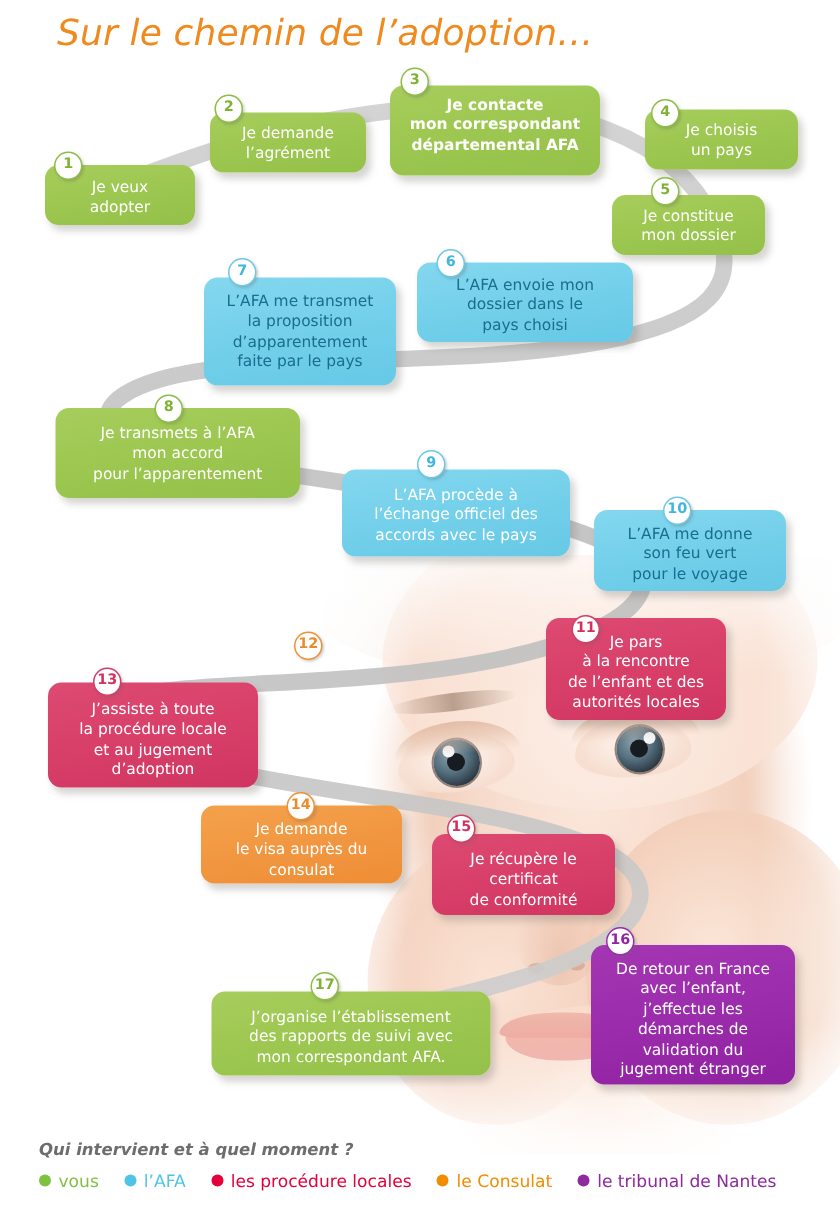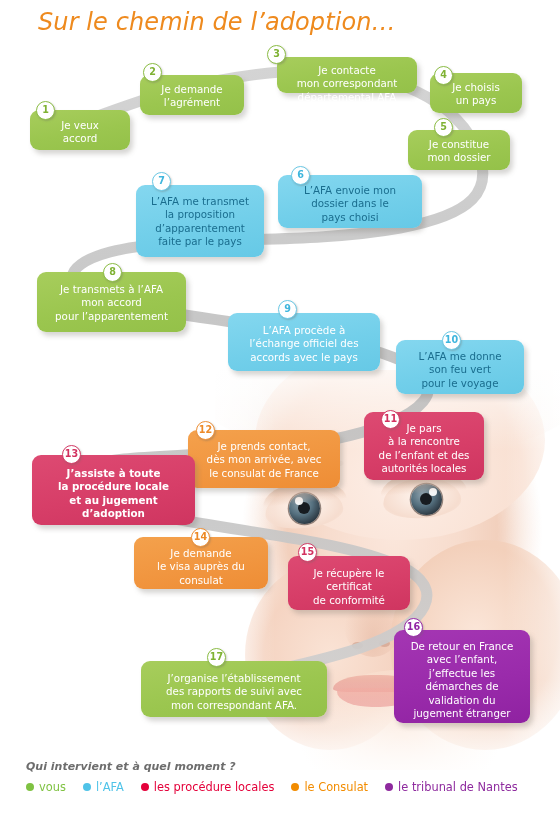--- a/index.html
+++ b/index.html
@@ -172,38 +172,38 @@
              C 60 480, 80 500, 160 516
              C 250 534, 340 540, 400 566
              C 448 588, 430 624, 360 648
              C 300 668, 230 678, 190 690" fill="none" stroke="url(#rg)" stroke-width="11" stroke-linecap="round" opacity="0.9"></path>
   </svg>
 
   <div id="title">Sur le chemin de l’adoption…</div>
 
   <div class="step c-green" style="left:30px;top:110px;width:100px;height:40px;">
     <div class="txt t-white" style="top:9px;">Je veux
-accord</div>
+adopter</div>
   </div>
   <div class="badge b-green" style="left:36px;top:101px;">1</div>
 
   <div class="step c-green" style="left:140px;top:75px;width:104px;height:40px;">
     <div class="txt t-white" style="top:8px;">Je demande
 l’agrément</div>
   </div>
   <div class="badge b-green" style="left:143px;top:63px;">2</div>
 
-  <div class="step c-green" style="left:277px;top:57px;width:140px;height:36px;">
+  <div class="step c-green" style="left:260px;top:57px;width:140px;height:60px;font-weight:bold;">
     <div class="txt t-white" style="top:7px;">Je contacte
 mon correspondant
 départemental AFA</div>
   </div>
   <div class="badge b-green" style="left:267px;top:45px;">3</div>
 
-  <div class="step c-green" style="left:430px;top:73px;width:92px;height:40px;">
+  <div class="step c-green" style="left:430px;top:73px;width:102px;height:40px;">
     <div class="txt t-white" style="top:8px;">Je choisis
 un pays</div>
   </div>
   <div class="badge b-green" style="left:434px;top:66px;">4</div>
 
   <div class="step c-green" style="left:408px;top:130px;width:102px;height:40px;">
     <div class="txt t-white" style="top:8px;">Je constitue
 mon dossier</div>
   </div>
   <div class="badge b-green" style="left:434px;top:118px;">5</div>
@@ -216,21 +216,21 @@
   <div class="badge b-blue" style="left:291px;top:166px;">6</div>
 
   <div class="step c-blue" style="left:136px;top:185px;width:128px;height:72px;">
     <div class="txt t-darkblue" style="top:10px;">L’AFA me transmet
 la proposition
 d’apparentement
 faite par le pays</div>
   </div>
   <div class="badge b-blue" style="left:152px;top:172px;">7</div>
 
-  <div class="step c-green" style="left:37px;top:272px;width:149px;height:60px;">
+  <div class="step c-green" style="left:37px;top:272px;width:163px;height:60px;">
     <div class="txt t-white" style="top:11px;">Je transmets à l’AFA
 mon accord
 pour l’apparentement</div>
   </div>
   <div class="badge b-green" style="left:103px;top:263px;">8</div>
 
   <div class="step c-blue" style="left:214px;top:313px;width:152px;height:58px;margin-left:14px;">
     <div class="txt t-white" style="top:11px;">L’AFA procède à
 l’échange officiel des
 accords avec le pays</div>
@@ -245,28 +245,23 @@
   <div class="badge b-blue" style="left:442px;top:331px;">10</div>
 
   <div class="step c-pink" style="left:364px;top:412px;width:120px;height:68px;">
     <div class="txt t-white" style="top:10px;">Je pars
 à la rencontre
 de l’enfant et des
 autorités locales</div>
   </div>
   <div class="badge b-pink" style="left:371px;top:410px;margin-left:10px;">11</div>
 
-  <div class="step c-orange" style="left:188px;top:430px;width:152px;height:58px;">
-    <div class="txt t-white" style="top:10px;">Je prends contact,
-dès mon arrivée, avec
-le consulat de France</div>
-  </div>
   <div class="badge b-orange" style="left:196px;top:421px;">12</div>
 
-  <div class="step c-pink" style="left:32px;top:455px;width:163px;height:70px;font-weight:bold;">
+  <div class="step c-pink" style="left:32px;top:455px;width:140px;height:70px;">
     <div class="txt t-white" style="top:12px;">J’assiste à toute
 la procédure locale
 et au jugement
 d’adoption</div>
   </div>
   <div class="badge b-pink" style="left:62px;top:445px;">13</div>
 
   <div class="step c-orange" style="left:134px;top:537px;width:134px;height:52px;">
     <div class="txt t-white" style="top:10px;">Je demande
 le visa auprès du

